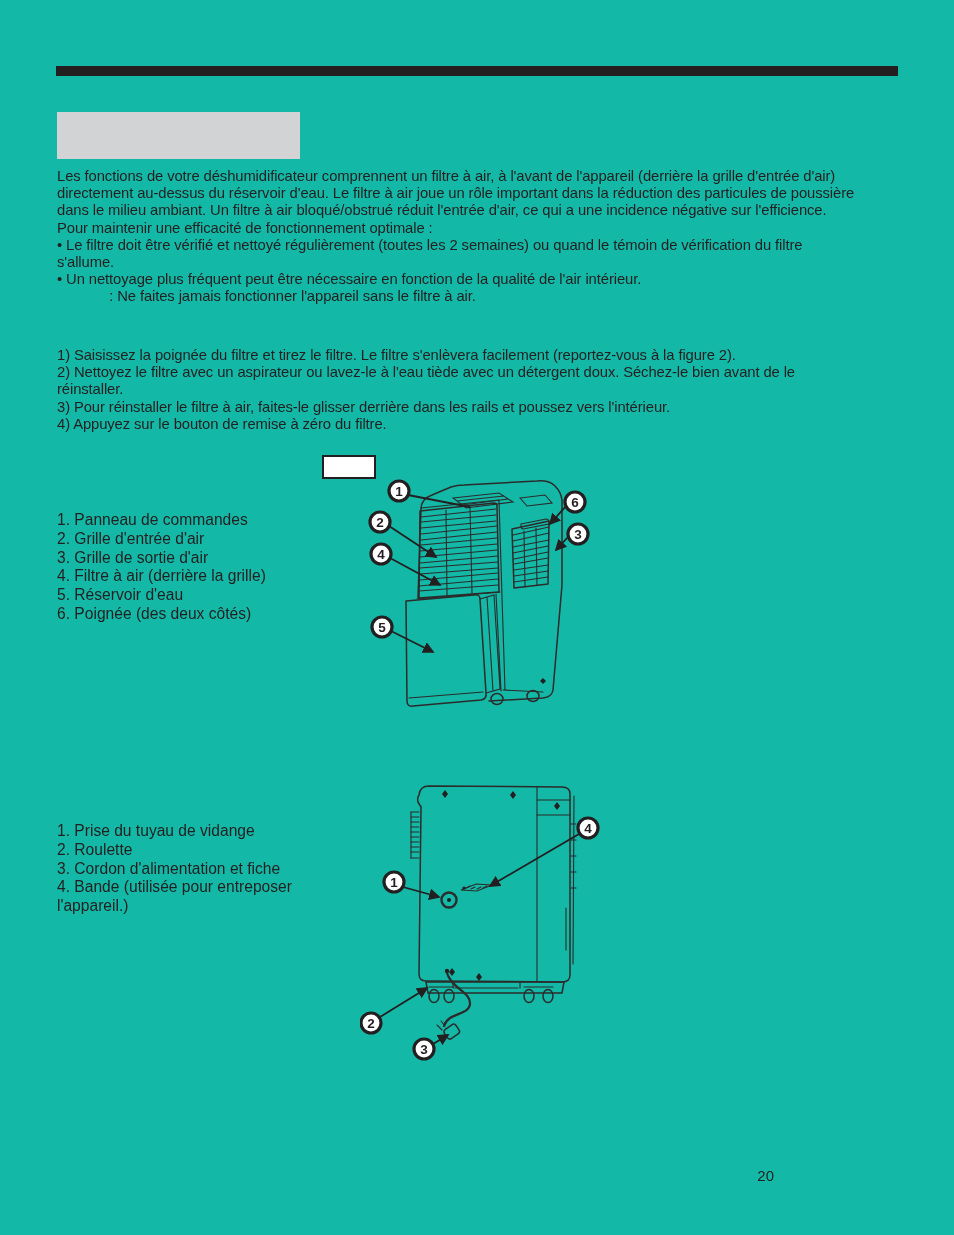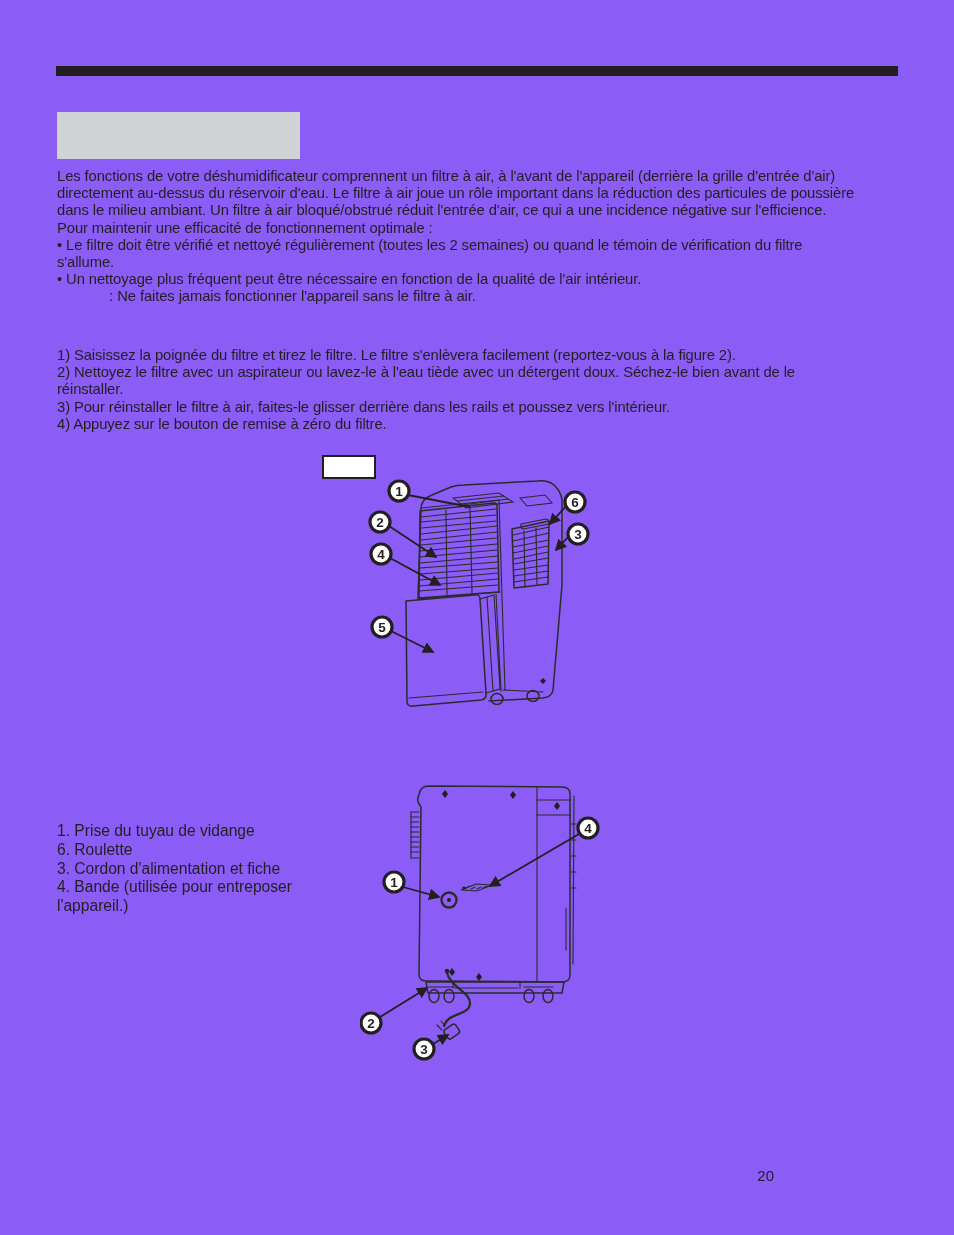--- a/index.html
+++ b/index.html
@@ -1,19 +1,19 @@
 <!DOCTYPE html>
 <html><head>
 <meta charset="utf-8">
 <style>
   html,body{margin:0;padding:0;background:#ffffff;}
   .page{
     position:relative;
     width:954px;height:1235px;
-    background:#8b5cf6;
+    background:#14b8a6;
     font-family:"Liberation Sans","DejaVu Sans",sans-serif;
     color:#231f20;
     overflow:hidden;
   }
   .abs{position:absolute;}
   .rule-top{left:56px;top:66px;width:842px;height:10px;background:#231f20;}
   .heading-box{left:57px;top:112px;width:243px;height:47px;background:#d1d3d4;}
   .bodytext{
     white-space:pre-line;
     font-size:14.8px;line-height:17.2px;
@@ -74,20 +74,26 @@
 &nbsp;&nbsp;&nbsp;&nbsp;&nbsp;&nbsp;&nbsp;&nbsp;&nbsp;&nbsp;&nbsp;&nbsp; : Ne faites jamais fonctionner l'appareil sans le filtre à air.</div>
 
   <div class="abs bodytext steps">1) Saisissez la poignée du filtre et tirez le filtre. Le filtre s'enlèvera facilement (reportez-vous à la figure 2).
 2) Nettoyez le filtre avec un aspirateur ou lavez-le à l'eau tiède avec un détergent doux. Séchez-le bien avant de le
 réinstaller.
 3) Pour réinstaller le filtre à air, faites-le glisser derrière dans les rails et poussez vers l'intérieur.
 4) Appuyez sur le bouton de remise à zéro du filtre.</div>
 
   <div class="abs fig-label-box"></div>
 
+  <div class="abs partslist parts-front">1. Panneau de commandes
+2. Grille d'entrée d'air
+3. Grille de sortie d'air
+4. Filtre à air (derrière la grille)
+5. Réservoir d'eau
+6. Poignée (des deux côtés)</div>
 
   <svg class="abs fig1" viewBox="365 448 272 272">
     <defs>
       <marker id="ah1" viewBox="0 0 10 10" refX="8.5" refY="5" markerWidth="6.5" markerHeight="6.5" orient="auto">
         <path d="M0,0 L10,5 L0,10 Z" fill="#231f20"></path>
       </marker>
     </defs>
 
     <path class="ln" d="M418,598 L421,509 Q421,499 432,495 L451,487 Q457,485 464,485 L537,481 Q549,480 555,486 Q561,492 562,500 L562,585 L553,690 Q552,697 543,698 L489,701"></path>
 
@@ -176,21 +182,21 @@
       <text class="badge-num" x="575" y="507">6</text>
     </g>
     <g>
       <circle class="badge" cx="578" cy="534" r="10"></circle>
       <text class="badge-num" x="578" y="539">3</text>
     </g>
   </svg>
 
 
   <div class="abs partslist parts-back">1. Prise du tuyau de vidange
-6. Roulette
+2. Roulette
 3. Cordon d'alimentation et fiche
 4. Bande (utilisée pour entreposer
 l'appareil.)</div>
 
   <svg class="abs fig2" viewBox="360 772 285 300">
     <defs>
       <marker id="ah2" viewBox="0 0 10 10" refX="8.5" refY="5" markerWidth="6.5" markerHeight="6.5" orient="auto">
         <path d="M0,0 L10,5 L0,10 Z" fill="#231f20"></path>
       </marker>
     </defs>

